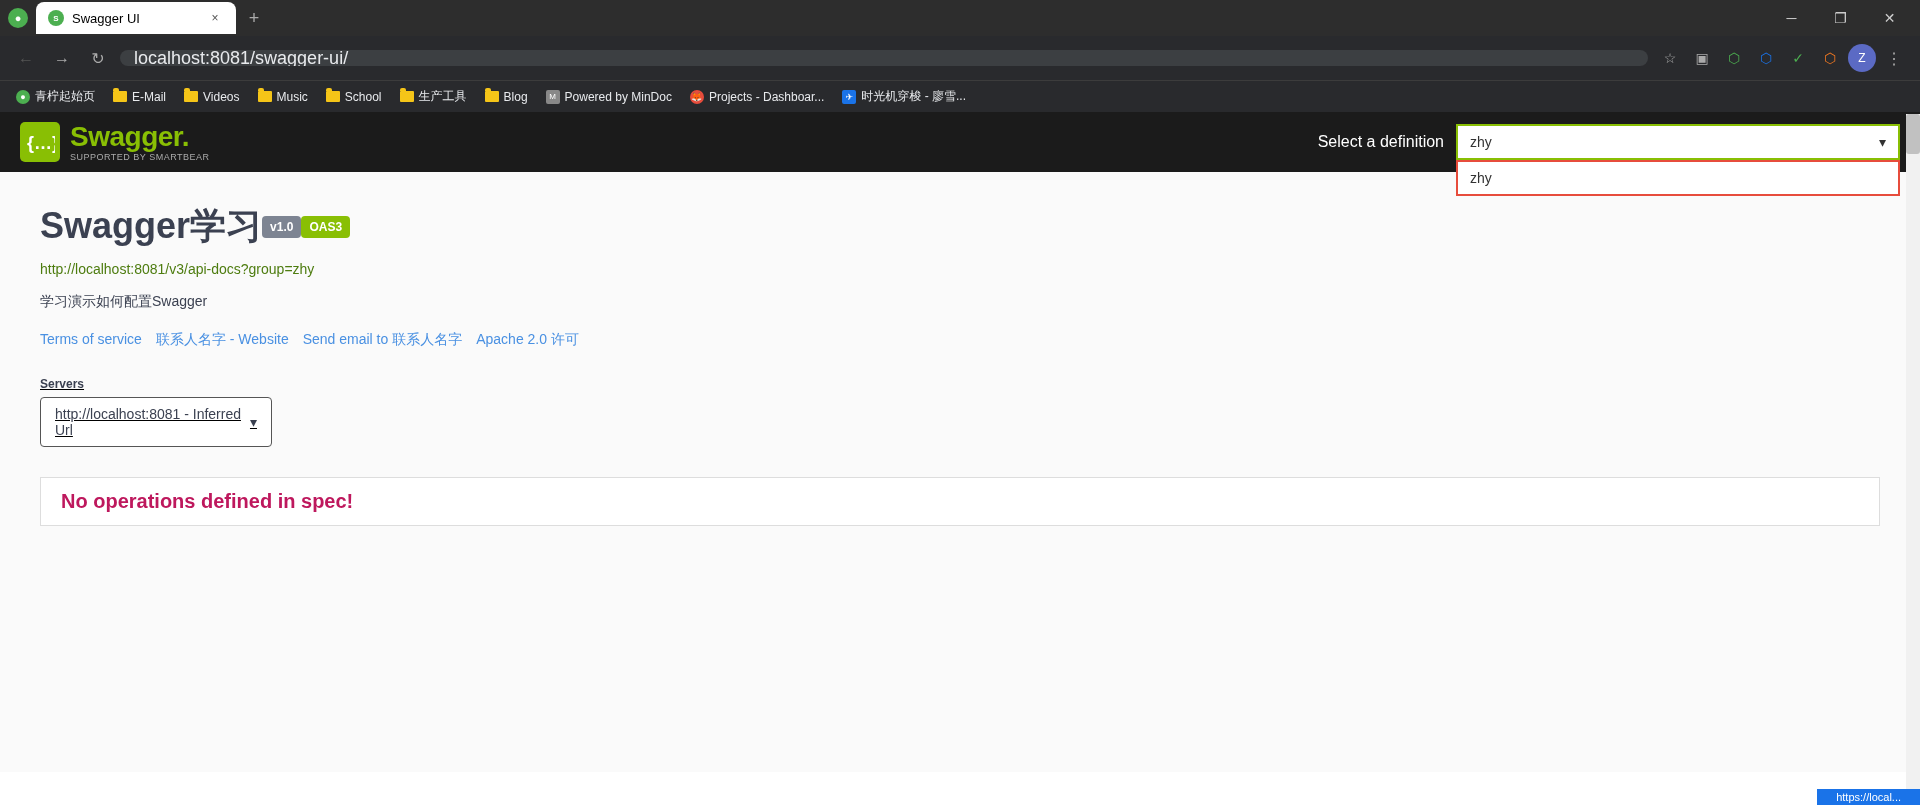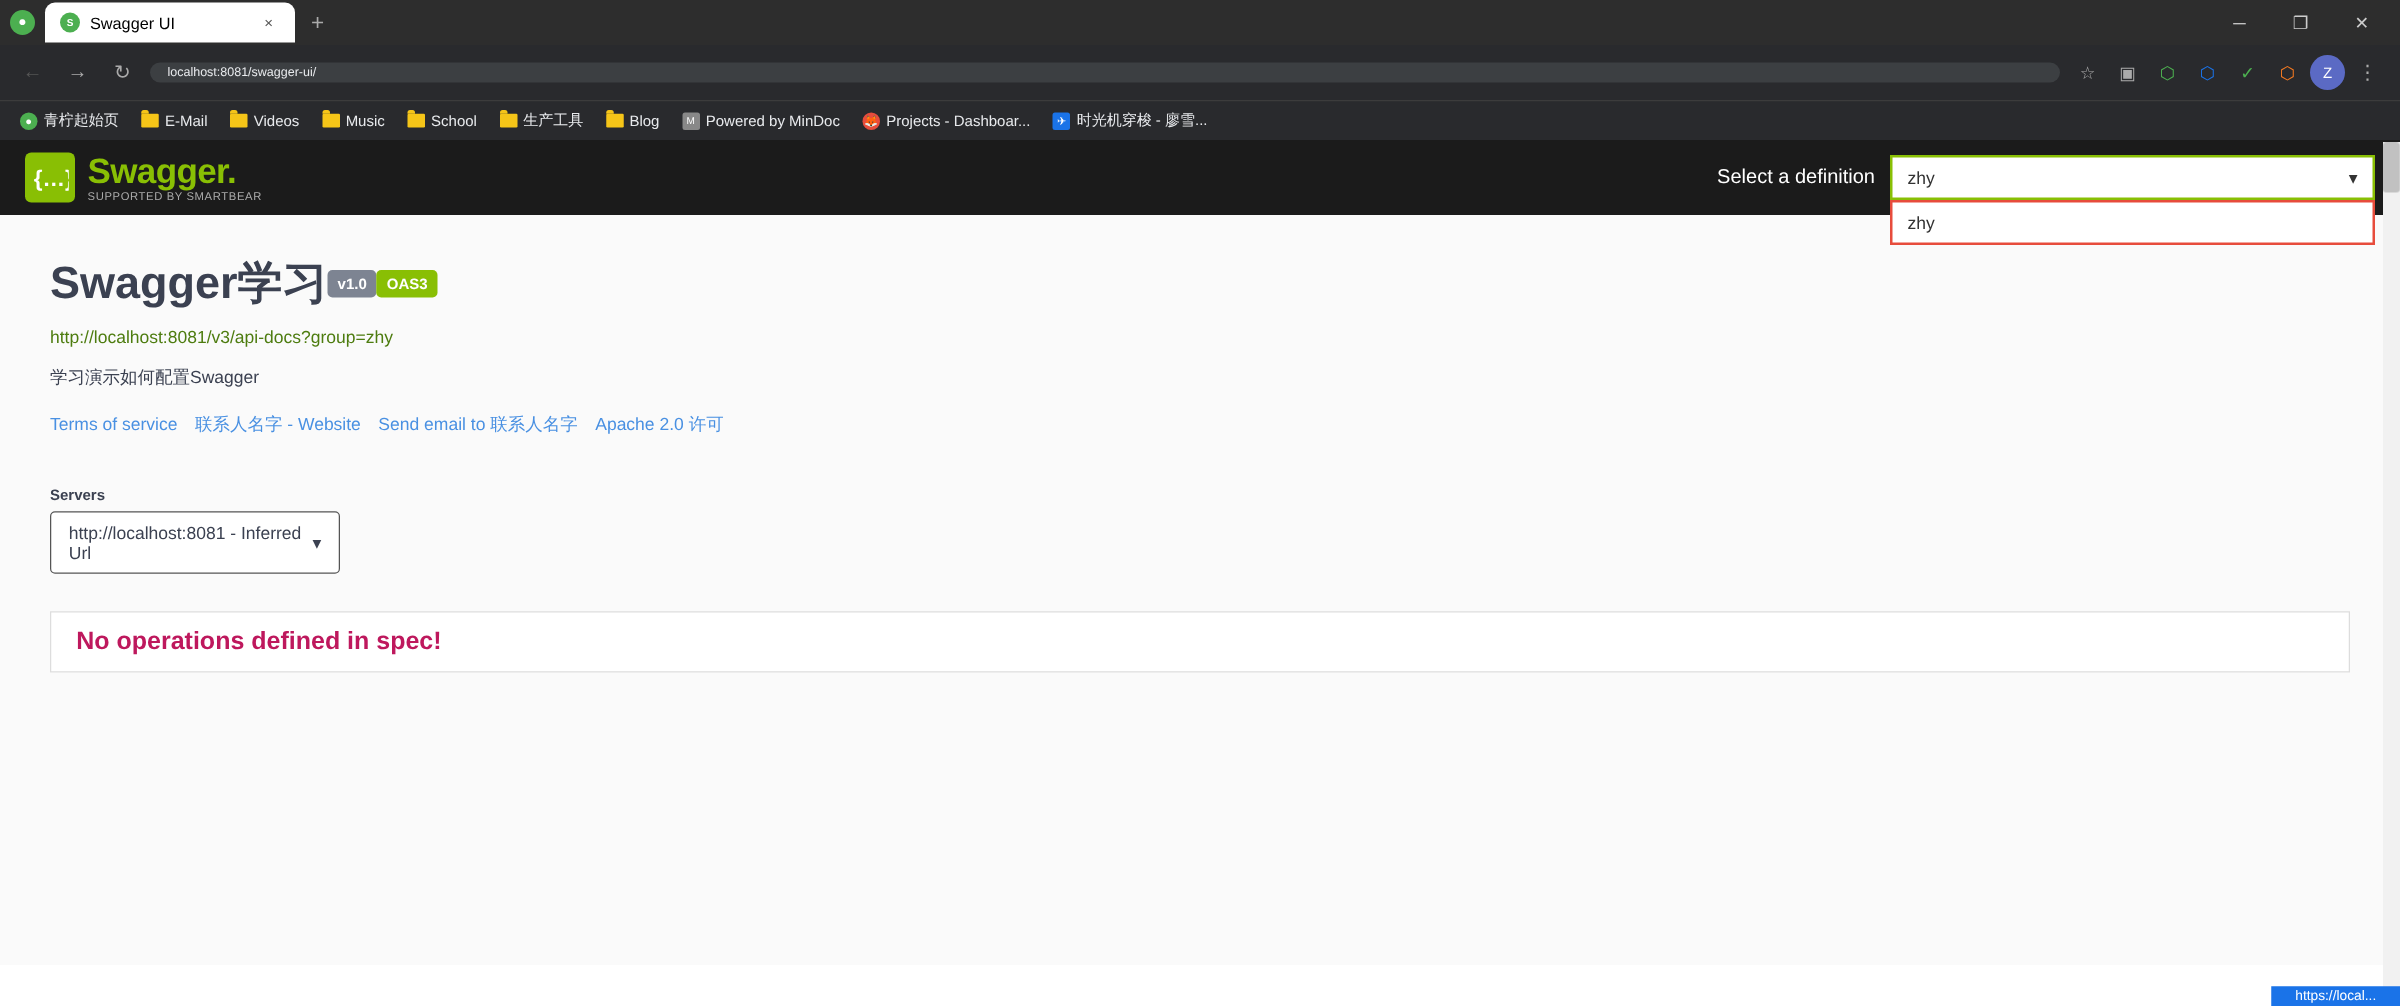--- a/index.html
+++ b/index.html
@@ -91,21 +91,21 @@
     }
     .nav-btn.disabled { color: #555; cursor: default; }
     .address-input {
       flex: 1;
       background: #3c3f42;
       border: none;
       border-radius: 20px;
       height: 16px;
       padding: 0 14px;
       color: #e8eaed;
-      font-size: 10px;
+      font-size: 18px;
       outline: none;
     }
     .toolbar-icons {
       display: flex; gap: 4px; align-items: center;
     }
     .toolbar-icon-btn {
       width: 28px; height: 28px;
       border-radius: 50%;
       display: flex; align-items: center; justify-content: center;
       color: #aaa;
@@ -216,21 +216,21 @@
     .select-definition-label {
       color: #fff;
       font-size: 16px;
       font-weight: 500;
       margin-left: auto;
       margin-right: 12px;
     }
 
     .definition-dropdown-wrapper {
       position: relative;
-      width: 388px;
+      width: 444px;
     }
     .definition-select-btn {
       width: 100%;
       background: white;
       border: 2px solid #89bf04;
       border-radius: 0;
       height: 36px;
       padding: 0 12px;
       font-size: 14px;
       display: flex; align-items: center; justify-content: space-between;
@@ -321,21 +321,21 @@
       display: flex; flex-direction: row; gap: 14px;
       margin-bottom: 20px;
     }
     .api-link {
       color: #4990e2;
       font-size: 14px;
       text-decoration: none;
       cursor: pointer;
     }
 
-    .servers-section { margin-top: 40px; }
+    .servers-section { margin-top: 28px; text-decoration: underline; }
     .servers-label {
       font-size: 12px;
       color: #3b4151;
       margin-bottom: 6px;
       font-weight: 600;
     }
     .servers-select {
       background: white;
       border: 1px solid #555;
       border-radius: 4px;

